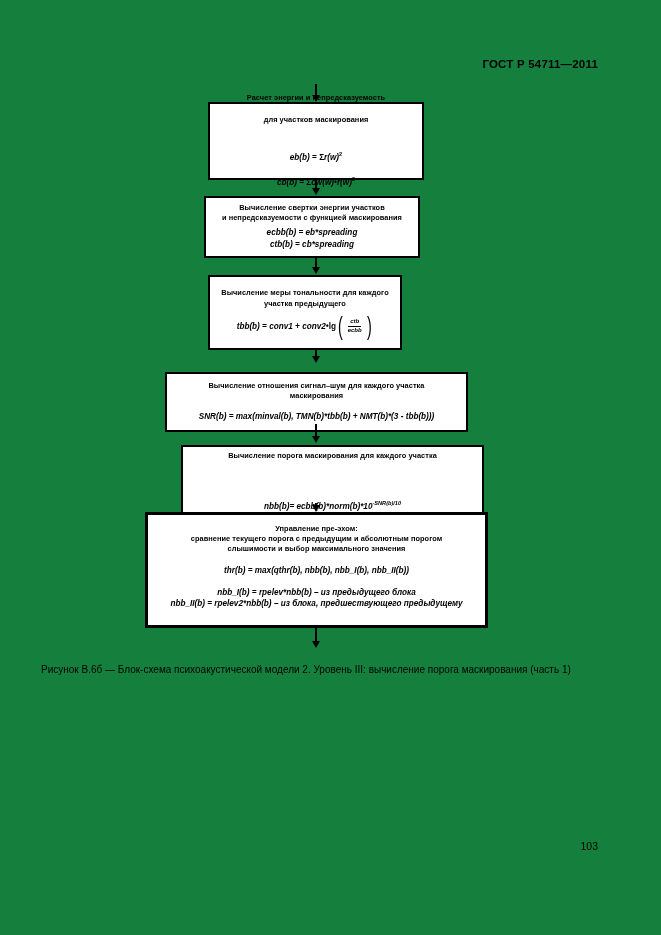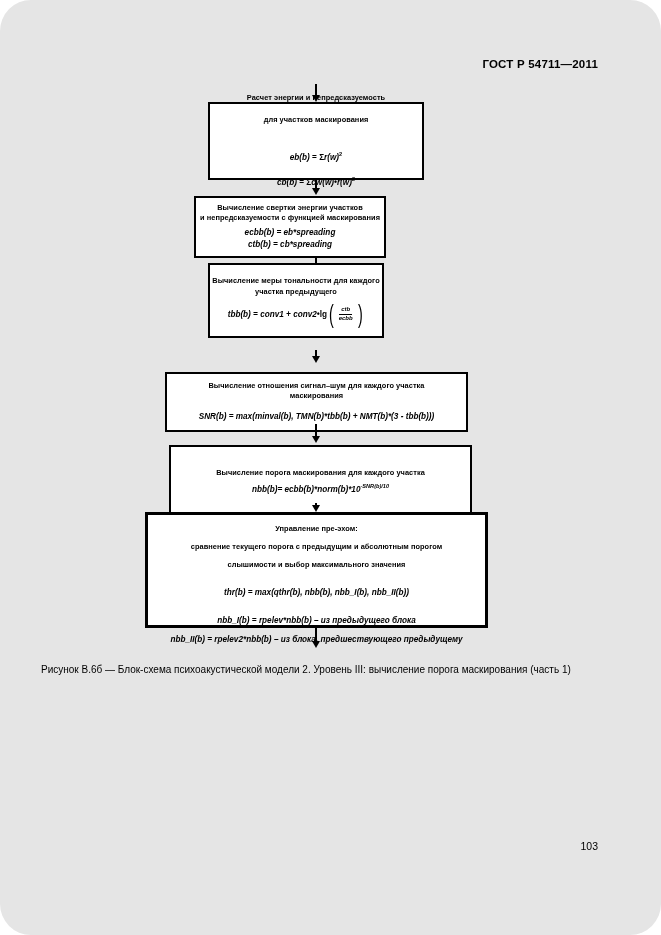--- a/index.html
+++ b/index.html
@@ -12,22 +12,21 @@
     width: 661px;
     height: 935px;
     position: relative;
     font-family: "Liberation Sans", sans-serif;
     color: #000000;
     overflow: hidden;
   }
   .page {
     position: absolute;
     inset: 0;
-    background: #e5e5e5;
-    border-radius: 31px;
+    background: #15803d;
   }
 
   
   .doc-header {
     position: absolute;
     top: 58px;
     right: 63px;
     font-size: 11.5px;
     font-weight: bold;
     letter-spacing: 0.2px;
@@ -166,38 +165,38 @@
       <div class="formula">
         <span>cb(b)</span>
         <span class="up">=</span>
         <span class="up">Σ</span><span>cw(w)•r(w)</span><span class="sup norm">2</span>
       </div>
     </div>
 
     <div class="conn" style="left:315px; top:180px; height:10px;"></div>
     <div class="arrowhead" style="left:311.5px; top:188px;"></div>
 
-    <div class="node" style="left:194px; top:196px; width:192px; height:62px;">
+    <div class="node" style="left:204px; top:196px; width:216px; height:62px;">
       <div class="title-line">Вычисление свертки энергии участков</div>
       <div class="title-line">и непредсказуемости с функцией маскирования</div>
       <div class="gap-sm"></div>
       <div class="formula">
         <span>ecbb(b)</span>
         <span>= eb*spreading</span>
       </div>
       <div class="formula">
         <span>ctb(b)</span>
         <span>= cb*spreading</span>
       </div>
     </div>
 
     <div class="conn" style="left:315px; top:258px; height:11px;"></div>
     <div class="arrowhead" style="left:311.5px; top:267px;"></div>
 
-    <div class="node" style="left:208px; top:263px; width:176px; height:75px;">
+    <div class="node" style="left:208px; top:275px; width:194px; height:75px;">
       <div class="title-line">Вычисление меры тональности для каждого</div>
       <div class="title-line">участка предыдущего</div>
       <div class="gap-md"></div>
       <div class="formula">
         <span>tbb(b) = conv1 + conv2•</span><span class="up">lg</span><span class="logexpr">
             <span class="bigparen">(</span>
             <span class="frac">
               <span class="num">ctb</span>
               <span class="den">ecbb</span>
             </span>
@@ -212,32 +211,32 @@
     <div class="node" style="left:165px; top:364px; width:303px; height:60px;margin-top:8px;">
       <div class="title-line">Вычисление отношения сигнал–шум для каждого участка</div>
       <div class="title-line">маскирования</div>
       <div class="gap-lg"></div>
       <div class="formula">SNR(b) = max(minval(b), TMN(b)*tbb(b) + NMT(b)*(3 - tbb(b)))</div>
     </div>
 
     <div class="conn" style="left:315px; top:424px; height:14px;"></div>
     <div class="arrowhead" style="left:311.5px; top:436px;"></div>
 
-    <div class="node" style="left:169px; top:445px; width:303px; height:74px;">
+    <div class="node" style="left:181px; top:445px; width:303px; height:74px;justify-content:space-between;">
       <div class="title-line">Вычисление порога маскирования для каждого участка</div>
       <div class="gap-sm"></div>
       <div class="formula">
         <span>nbb(b)</span><span>= ecbb(b)*norm(b)*10</span><span class="sup">-SNR(b)/10</span>
       </div>
     </div>
 
     <div class="conn" style="left:315px; top:503px; height:4px;"></div>
     <div class="arrowhead" style="left:311.5px; top:505px;"></div>
 
-    <div class="node thick" style="left:145px; top:512px; width:343px; height:116px; justify-content:flex-start; padding-top:9px;gap:8px;">
+    <div class="node thick" style="left:145px; top:512px; width:343px; height:116px; justify-content:flex-start; padding-top:9px;">
       <div class="title-line">Управление пре-эхом:</div>
       <div class="title-line">сравнение текущего порога с предыдущим и абсолютным порогом</div>
       <div class="title-line">слышимости и выбор максимального значения</div>
       <div class="gap-lg"></div>
       <div class="formula">
         <span>thr(b)</span>
         <span>= max(qthr(b), nbb(b), nbb_I(b), nbb_II(b))</span>
       </div>
       <div class="gap-lg"></div>
       <div class="formula">

